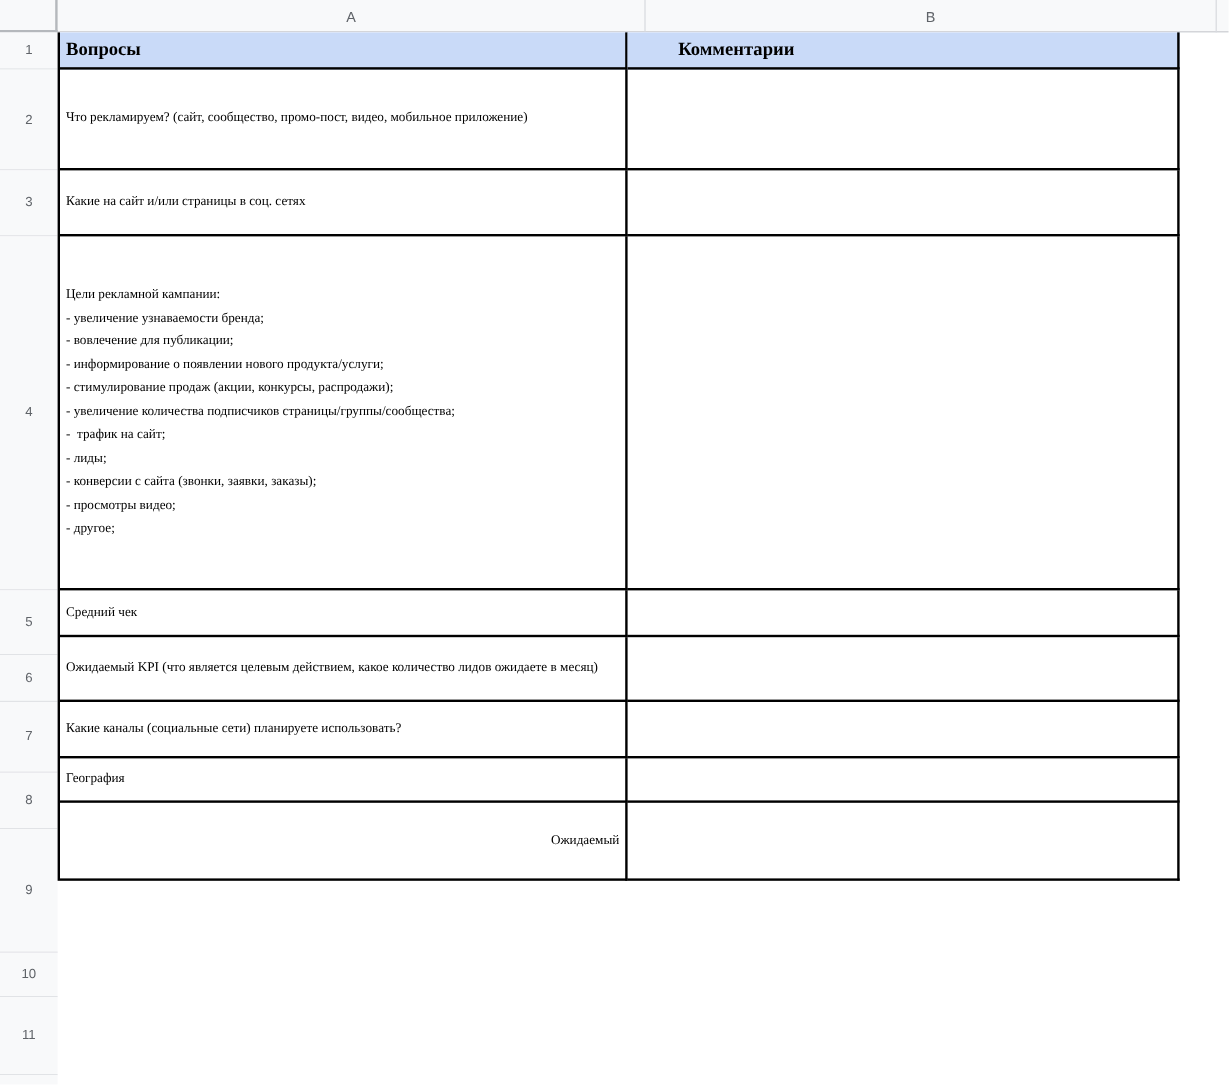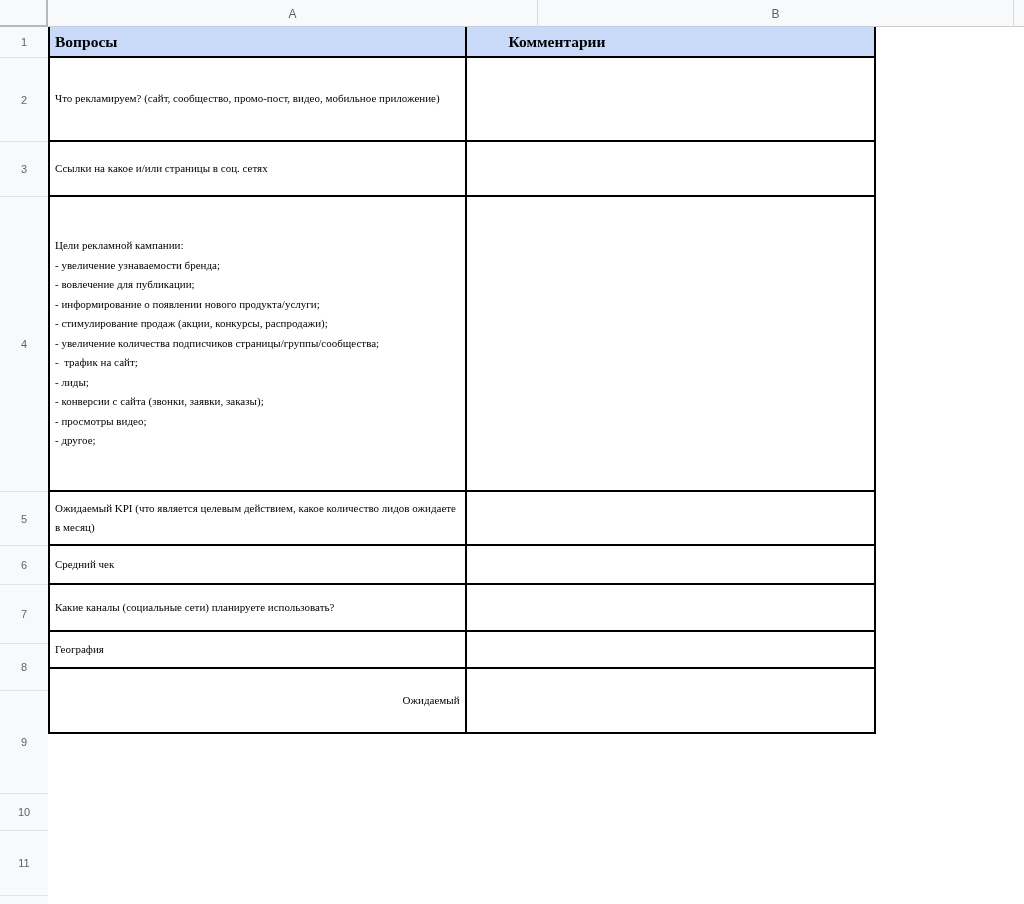--- a/index.html
+++ b/index.html
@@ -42,21 +42,21 @@
   .rownum {
     width: 48px;
     background: #f8f9fa;
     border-bottom: 1px solid #e1e3e6;
     display: flex; align-items: center; justify-content: center;
     font-size: 11px; color: #5f6368;
   }
   
   .table {
     position: absolute; top: 27px; left: 48px;
-    width: 828px;
+    width: 935px;
     border-left: 2px solid #000000;
     background: #ffffff;
   }
   .trow { display: flex; }
   .cell {
     border-right: 2px solid #000000;
     border-bottom: 2px solid #000000;
     display: flex; align-items: center;
     padding: 2px 5px;
     font-family: "Liberation Serif", "DejaVu Serif", serif;
@@ -127,21 +127,21 @@
       <div class="cell a h2">
           <div class="txt">Что рекламируем? (сайт, сообщество, промо-пост, видео, мобильное приложение)</div>
         </div>
       <div class="cell b h2">
           <div class="txt"></div>
         </div>
     </div>
 
     <div class="trow">
       <div class="cell a h3">
-          <div class="txt">Ссылки на какое и/или страницы в соц. сетях</div>
+          <div class="txt">Какие на сайт и/или страницы в соц. сетях</div>
         </div>
       <div class="cell b h3">
           <div class="txt"></div>
         </div>
     </div>
 
     <div class="trow">
       <div class="cell a h4">
           <div class="txt">Цели рекламной кампании:
 - увеличение узнаваемости бренда;
@@ -154,37 +154,37 @@
 - конверсии с сайта (звонки, заявки, заказы);
 - просмотры видео;
 - другое;</div>
         </div>
       <div class="cell b h4">
           <div class="txt"></div>
         </div>
     </div>
 
     <div class="trow">
+      <div class="cell a h6">
+          <div class="txt">Средний чек</div>
+        </div>
+      <div class="cell b h6">
+          <div class="txt"></div>
+        </div>
+    </div>
+
+    <div class="trow">
       <div class="cell a h5">
           <div class="txt">Ожидаемый KPI (что является целевым действием, какое количество лидов ожидаете в месяц)</div>
         </div>
       <div class="cell b h5">
           <div class="txt"></div>
         </div>
     </div>
 
-    <div class="trow">
-      <div class="cell a h6">
-          <div class="txt">Средний чек</div>
-        </div>
-      <div class="cell b h6">
-          <div class="txt"></div>
-        </div>
-    </div>
-
 
     <div class="trow">
       <div class="cell a h8">
           <div class="txt">Какие каналы (социальные сети) планируете использовать?</div>
         </div>
       <div class="cell b h8">
           <div class="txt"></div>
         </div>
     </div>
 

